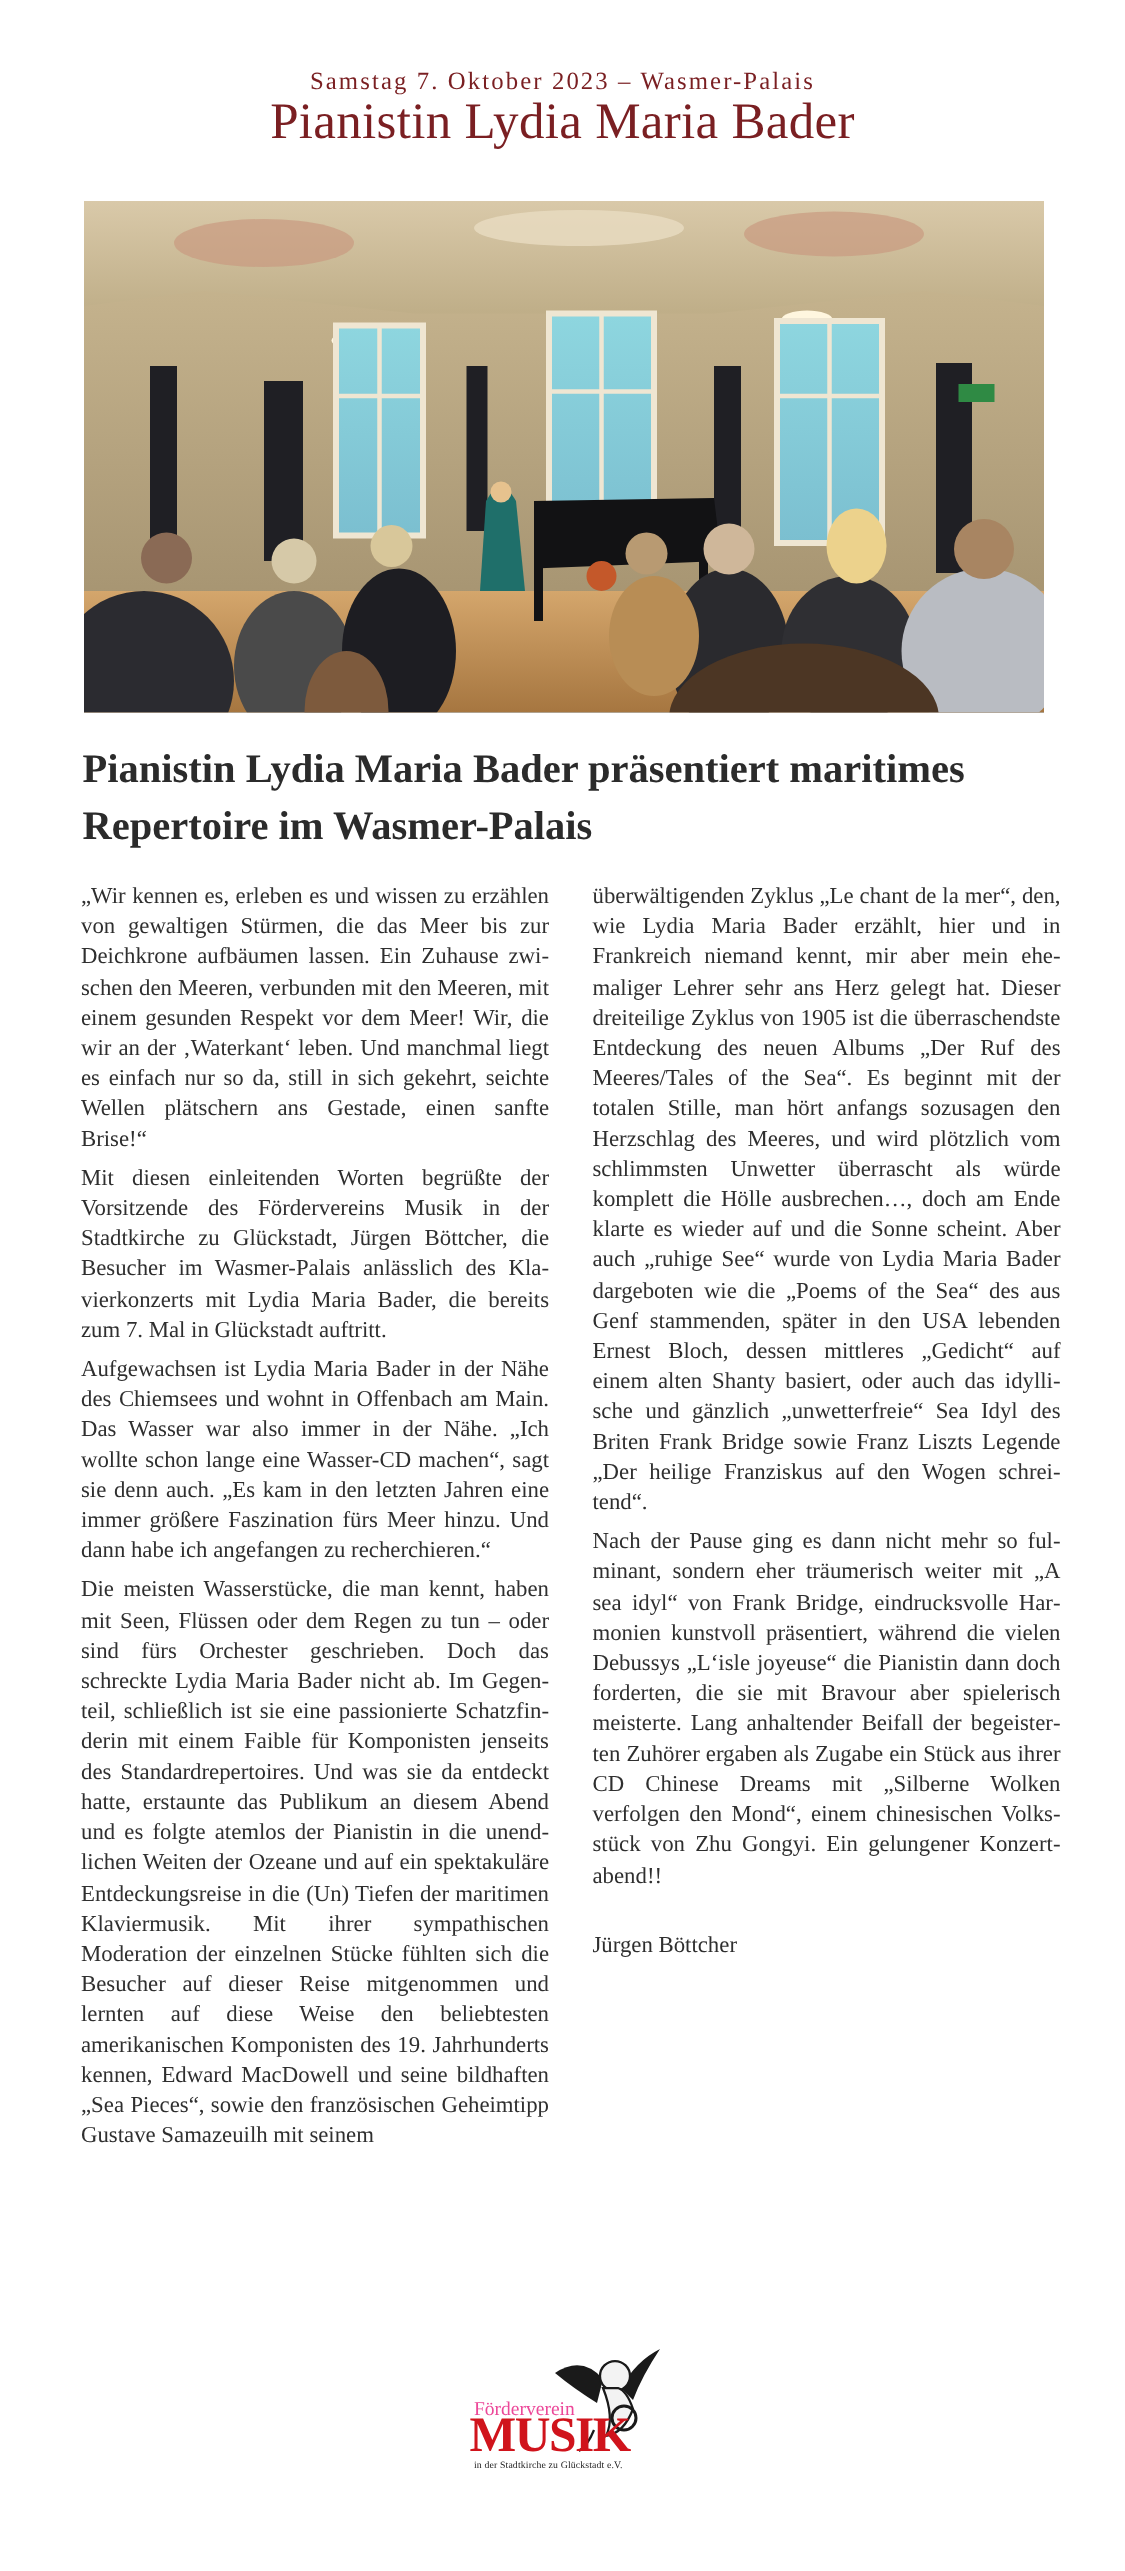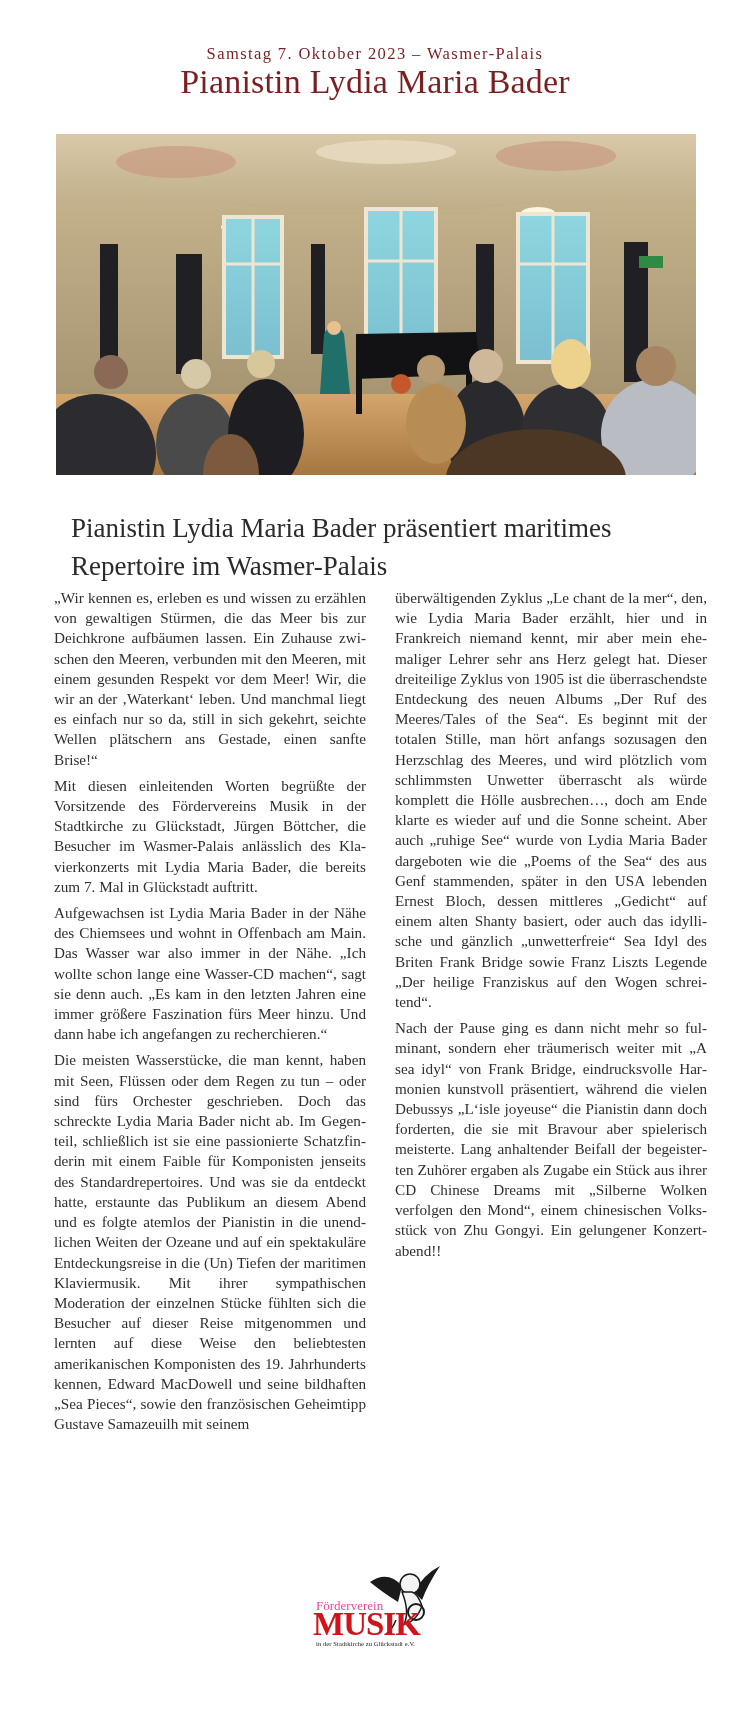--- a/index.html
+++ b/index.html
@@ -113,32 +113,33 @@
       <ellipse cx="515" cy="230" rx="20" ry="25" fill="#ecd28c"></ellipse>
       <ellipse cx="600" cy="300" rx="55" ry="55" fill="#b9bcc2"></ellipse>
       <circle cx="600" cy="232" r="20" fill="#a88562"></circle>
       <ellipse cx="480" cy="345" rx="90" ry="50" fill="#4c3624"></ellipse>
       <circle cx="375" cy="235" r="14" fill="#b89a72"></circle>
       <ellipse cx="380" cy="290" rx="30" ry="40" fill="#b88d55"></ellipse>
     </g>
   </svg>
 </div>
 
-<h2 class="headline" style="margin:16px;font-weight:normal;">Pianistin Lydia Maria Bader präsentiert maritimes Repertoire im Wasmer-Palais</h2>
+<h2 class="headline" style="margin:0;font-weight:bold;">Pianistin Lydia Maria Bader präsentiert maritimes Repertoire im Wasmer-Palais</h2>
 
 <div class="col left">
   <p>„Wir kennen es, erleben es und wissen zu erzäh­len von gewaltigen Stürmen, die das Meer bis zur Deichkrone aufbäumen lassen. Ein Zuhause zwi­schen den Meeren, verbunden mit den Meeren, mit einem gesunden Respekt vor dem Meer! Wir, die wir an der ‚Waterkant‘ leben. Und manchmal liegt es einfach nur so da, still in sich gekehrt, seichte Wellen plätschern ans Gestade, einen sanfte Brise!“</p>
   <p>Mit diesen einleitenden Worten begrüßte der Vorsitzende des Fördervereins Musik in der Stadtkirche zu Glückstadt, Jürgen Böttcher, die Besucher im Wasmer-Palais anlässlich des Kla­vierkonzerts mit Lydia Maria Bader, die bereits zum 7. Mal in Glückstadt auftritt.</p>
   <p>Aufgewachsen ist Lydia Maria Bader in der Nähe des Chiemsees und wohnt in Offenbach am Main. Das Wasser war also immer in der Nähe. „Ich wollte schon lange eine Wasser-CD machen“, sagt sie denn auch. „Es kam in den letzten Jahren eine immer größere Faszination fürs Meer hinzu. Und dann habe ich angefangen zu recherchie­ren.“</p>
   <p>Die meisten Wasserstücke, die man kennt, haben mit Seen, Flüssen oder dem Regen zu tun – oder sind fürs Orchester geschrieben. Doch das schreckte Lydia Maria Bader nicht ab. Im Gegen­teil, schließlich ist sie eine passionierte Schatzfin­derin mit einem Faible für Komponisten jenseits des Standardrepertoires. Und was sie da entdeckt hatte, erstaunte das Publikum an diesem Abend und es folgte atemlos der Pianistin in die unend­lichen Weiten der Ozeane und auf ein spektaku­läre Entdeckungsreise  in die (Un) Tiefen der maritimen Klaviermusik. Mit ihrer sympathi­schen Moderation der einzelnen Stücke fühlten sich die Besucher auf dieser Reise mitgenommen und lernten auf diese Weise den beliebtesten amerikanischen Komponisten des 19. Jahrhun­derts kennen, Edward MacDowell und seine bildhaften „Sea Pieces“, sowie den französischen Geheimtipp Gustave Samazeuilh  mit seinem</p>
 </div>
 
 <div class="col right">
   <p>überwältigenden Zyklus „Le chant de la mer“, den, wie Lydia Maria Bader erzählt, hier und in Frankreich niemand kennt, mir aber mein ehe­maliger Lehrer sehr ans Herz gelegt hat. Dieser dreiteilige Zyklus von 1905 ist die überra­schendste Entdeckung des neuen Albums „Der Ruf des Meeres/Tales of the Sea“. Es beginnt mit der totalen Stille, man hört anfangs sozusagen den Herzschlag des Meeres,  und wird plötzlich vom schlimmsten Unwetter überrascht als würde komplett die Hölle ausbrechen…, doch am Ende klarte es wieder auf und die Sonne scheint. Aber auch „ruhige See“ wurde von Lydia Maria Bader dargeboten wie die „Poems of the Sea“ des aus Genf stammenden, später in den USA lebenden Ernest Bloch, dessen mittleres „Gedicht“ auf einem alten Shanty basiert, oder auch das idylli­sche und gänzlich „unwetterfreie“ Sea Idyl des Briten Frank Bridge sowie Franz Liszts Legende „Der heilige Franziskus auf den Wogen schrei­tend“.</p>
   <p>Nach der Pause ging es dann nicht mehr so ful­minant, sondern eher träumerisch weiter mit „A sea idyl“ von Frank Bridge, eindrucksvolle Har­monien kunstvoll präsentiert, während die vielen Debussys „L‘isle joyeuse“ die Pianistin dann doch forderten, die sie mit Bravour aber spielerisch meisterte. Lang anhaltender Beifall der begeister­ten Zuhörer ergaben als Zugabe ein Stück aus ihrer CD Chinese Dreams mit „Silberne Wolken verfolgen den Mond“, einem chinesischen Volks­stück von Zhu Gongyi. Ein gelungener Konzert­abend!!</p>
+  <p class="sig">Jürgen Böttcher</p>
 </div>
 
 <div class="logo">
   <svg class="angel" viewBox="0 0 74 74">
     <path d="M2 20 Q20 8 34 24 L30 40 Q14 30 2 20 Z" fill="#1a1a1a"></path>
     <path d="M72 4 Q60 22 54 38 L46 30 Q56 12 72 4 Z" fill="#1a1a1a"></path>
     <circle cx="42" cy="22" r="10" fill="#f3f3f3" stroke="#1a1a1a" stroke-width="1.5"></circle>
     <path d="M34 30 Q42 50 36 62 Q48 60 54 44 Q50 32 44 30 Z" fill="#f3f3f3" stroke="#1a1a1a" stroke-width="1.5"></path>
     <circle cx="48" cy="50" r="8" fill="none" stroke="#1a1a1a" stroke-width="2"></circle>
     <path d="M28 58 Q24 68 18 72" stroke="#1a1a1a" stroke-width="1.5" fill="none"></path>

